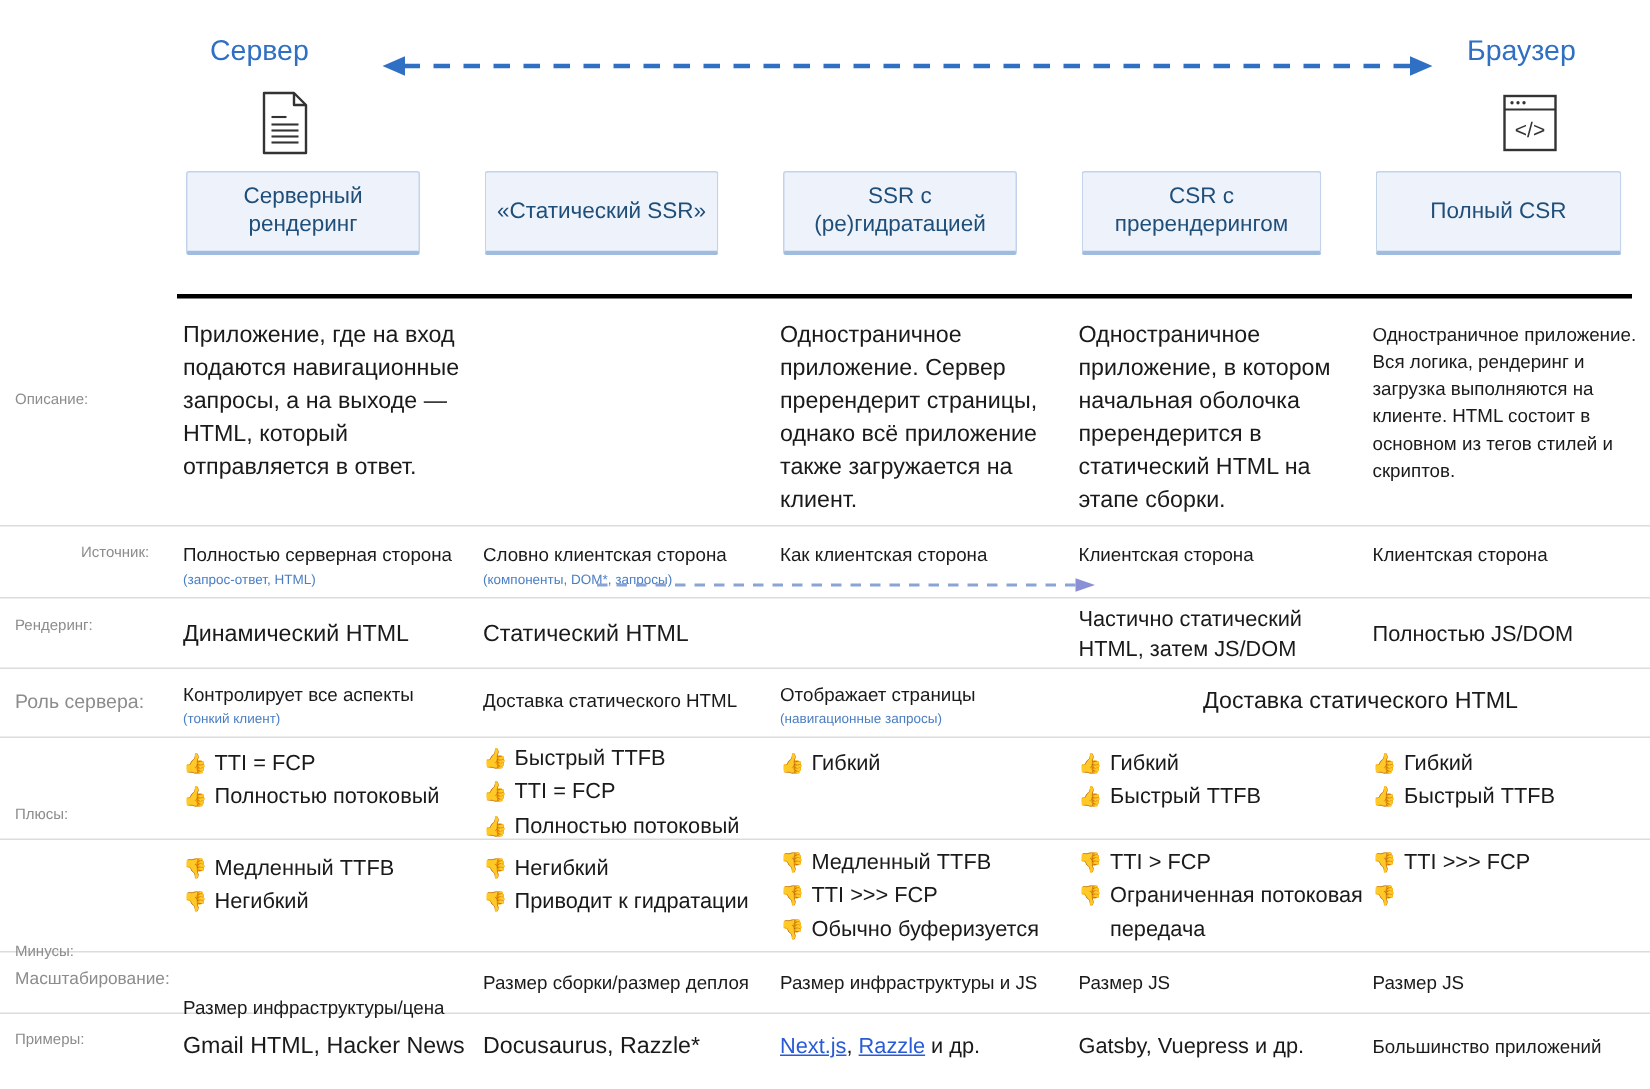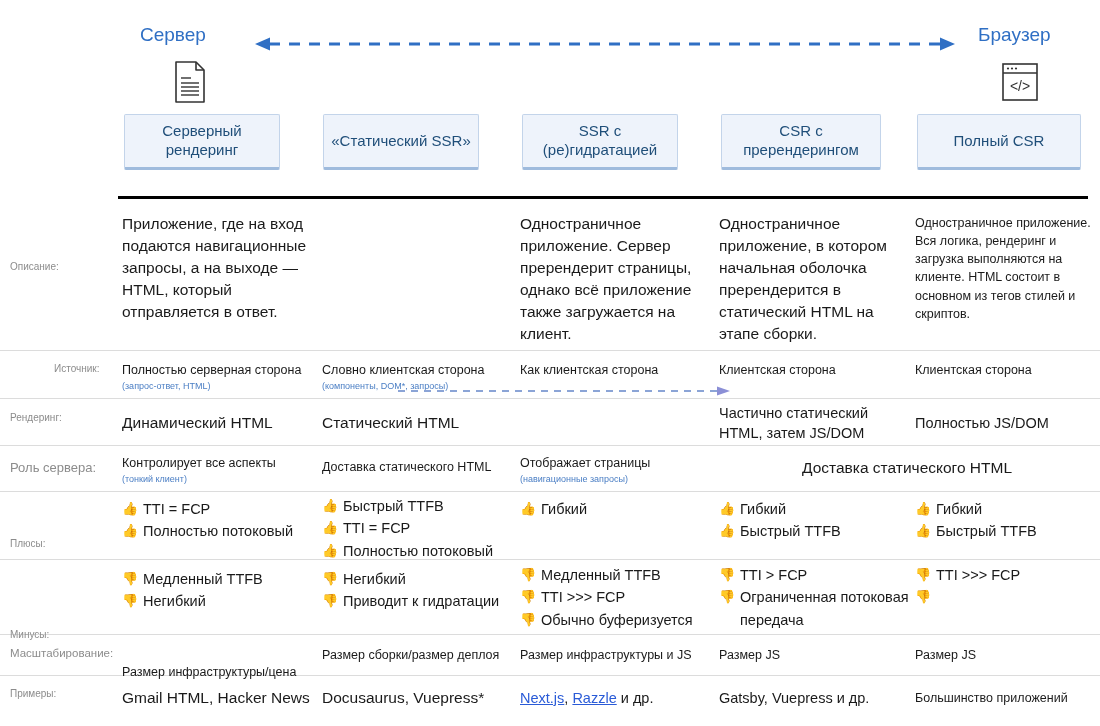--- a/index.html
+++ b/index.html
@@ -263,20 +263,20 @@
       <div class="cell t13" style="left:122px;top:28px;width:200px;">Размер инфраструктуры/цена</div>
       <div class="cell t13" style="left:322px;top:11px;width:200px;">Размер сборки/размер деплоя</div>
       <div class="cell t13" style="left:520px;top:11px;width:200px;">Размер инфраструктуры и JS</div>
       <div class="cell t13" style="left:719px;top:11px;width:190px;">Размер JS</div>
       <div class="cell t13" style="left:915px;top:11px;width:180px;">Размер JS</div>
     </div>
 
     <div class="row" style="height:44px;">
       <div class="rowlabel lbl-lg" style="top:12px;">Примеры:</div>
       <div class="cell t16" style="left:122px;top:11px;width:200px;">Gmail HTML, Hacker News</div>
-      <div class="cell t16" style="left:322px;top:11px;width:200px;">Docusaurus, Vuepress*</div>
+      <div class="cell t16" style="left:322px;top:11px;width:200px;">Docusaurus, Razzle*</div>
       <div class="cell t15" style="left:520px;top:12px;width:200px;"><a class="lnk" href="#">Next.js</a><span>, </span><a class="lnk" href="#">Razzle</a><span> и др.</span></div>
       <div class="cell t15" style="left:719px;top:12px;width:195px;">Gatsby, Vuepress и др.</div>
       <div class="cell t13" style="left:915px;top:13px;width:185px;">Большинство приложений</div>
     </div>
 
   </div>
 </div>
 
 </body></html>

